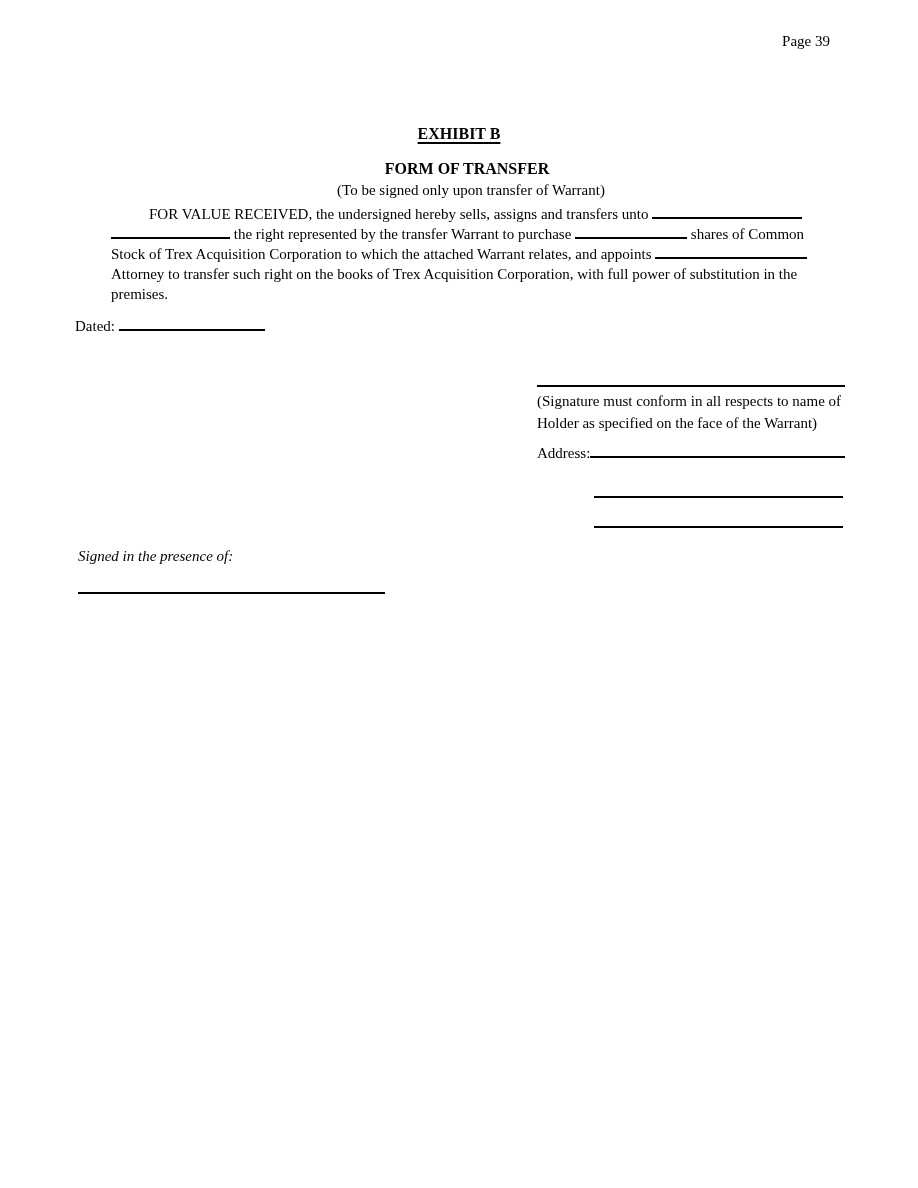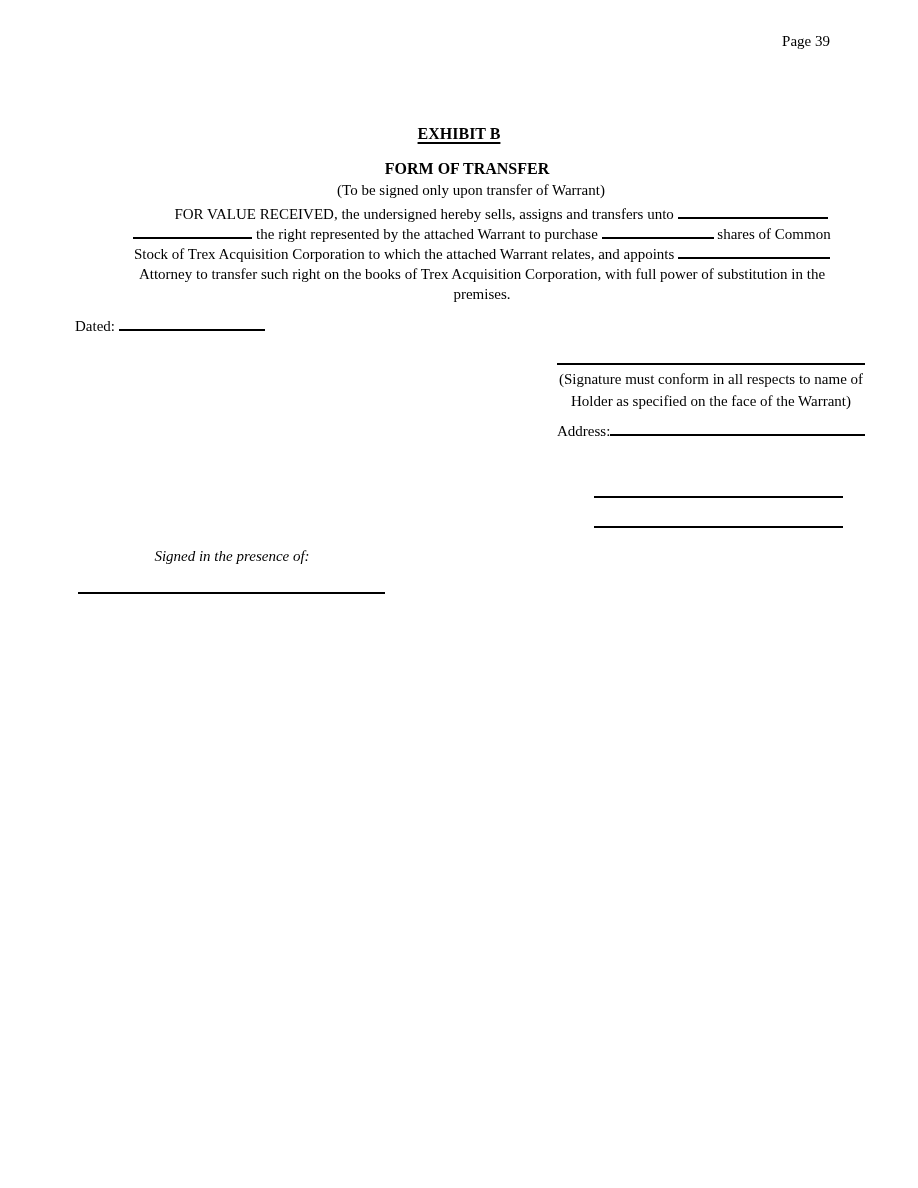--- a/index.html
+++ b/index.html
@@ -1,15 +1,15 @@
 <!DOCTYPE html>
 <html><head>
 <meta charset="utf-8">
 <style>
-  * { margin: 0; padding: 0; box-sizing: border-box; text-align: center; }
+  * { margin: 0; padding: 0; box-sizing: border-box; }
   html, body { background: #e8e8e8; }
   .page {
     position: relative;
     width: 918px;
     height: 1188px;
     margin: 0 auto;
     background: #ffffff;
     color: #000000;
     font-family: "Liberation Serif", "DejaVu Serif", serif;
     font-size: 15px;
@@ -68,23 +68,22 @@
   }
   .dated-row {
     position: absolute;
     left: 75px;
     top: 316px;
     white-space: nowrap;
   }
   .sig-block {
     position: absolute;
     left: 537px;
-    top: 363px;
+    top: 385px;
     width: 308px;
-    margin-left: 20px;
   }
   .rule {
     border-top: 2px solid #000;
     height: 0;
   }
   .sig-note {
     margin-top: 4px;
     line-height: 21.5px;
   }
   .address-row {
@@ -117,21 +116,21 @@
   <div class="page-number">Page 39</div>
 
   <div class="header-block">
     <span class="exhibit-title">EXHIBIT B</span>
     <div class="form-title">FORM OF TRANSFER</div>
     <div class="form-note">(To be signed only upon transfer of Warrant)</div>
   </div>
 
   <div class="body-paragraph">
     <div class="para-line"><span class="indent"></span><span>FOR VALUE RECEIVED, the undersigned hereby sells, assigns and transfers unto</span> <span class="blank" style="width:150px"></span></div>
-    <div class="para-line"><span class="blank" style="width:119px"></span> <span>the right represented by the attached Warrant to purchase</span> <span class="blank" style="width:112px"></span> <span>shares of Common</span></div>
+    <div class="para-line"><span class="blank" style="width:119px"></span> <span>the right represented by the transfer Warrant to purchase</span> <span class="blank" style="width:112px"></span> <span>shares of Common</span></div>
     <div class="para-line"><span>Stock of Trex Acquisition Corporation to which the attached Warrant relates, and appoints</span> <span class="blank" style="width:152px"></span></div>
     <div class="para-line"><span>Attorney to transfer such right on the books of Trex Acquisition Corporation, with full power of substitution in the</span></div>
     <div class="para-line"><span>premises.</span></div>
   </div>
 
   <div class="dated-row">
     <span>Dated:</span>
     <span class="blank" style="width:146px"></span>
   </div>
 

